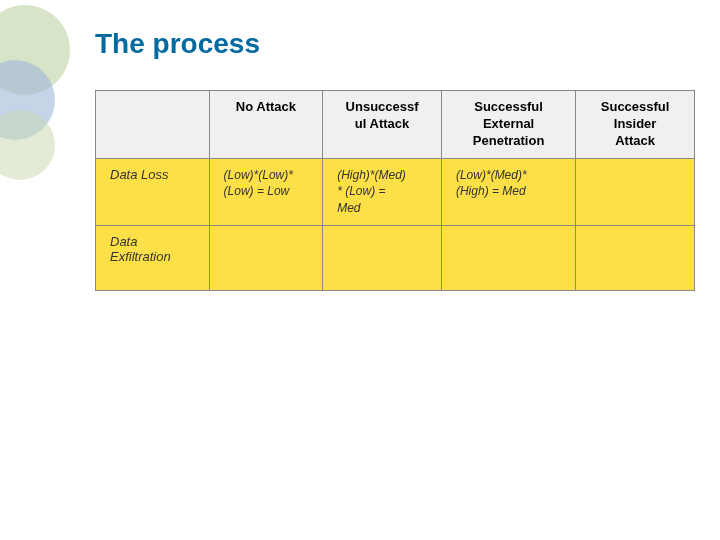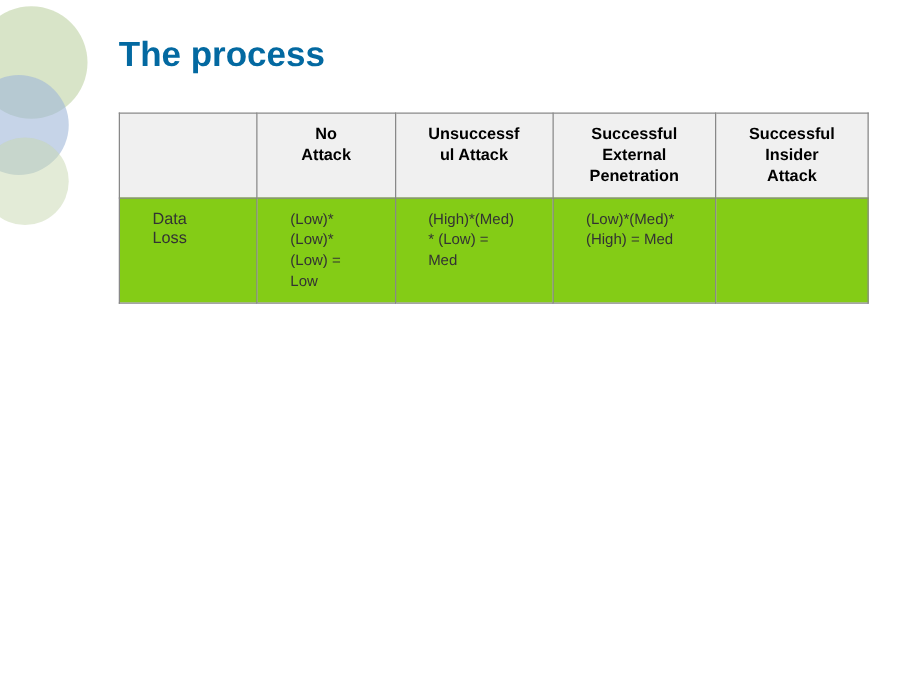--- a/index.html
+++ b/index.html
@@ -72,33 +72,34 @@
       width: 600px;
     }
 
     table {
       border-collapse: collapse;
       width: 100%;
     }
 
     th, td {
       border: 1px solid #888888;
-      padding: 8px 26px;
+      padding: 8px 14px;
       font-size: 13px;
       vertical-align: top;
     }
 
     th {
       background: #f0f0f0;
       font-weight: bold;
       text-align: center;
     }
 
     td {
-      background: #84cc16;
+      background: #fde047;
+      font-style: italic;
     }
 
     .row-label {
       font-weight: normal;
       text-align: left;
       color: #333;
       width: 110px;
     }
 
     .col-no-attack {
@@ -173,15 +174,24 @@
           <span class="cell-content">(Low)*(Low)*<br>(Low) = Low</span>
         </td>
         <td>
           <span class="cell-content">(High)*(Med)<br>* (Low) =<br>Med</span>
         </td>
         <td>
           <span class="cell-content">(Low)*(Med)*<br>(High) = Med</span>
         </td>
         <td></td>
       </tr>
+      <tr class="data-row">
+        <td class="row-label">
+          <span>Data Exfiltration</span>
+        </td>
+        <td></td>
+        <td></td>
+        <td></td>
+        <td></td>
+      </tr>
     </tbody>
   </table>
 </div>
 
 </body></html>

